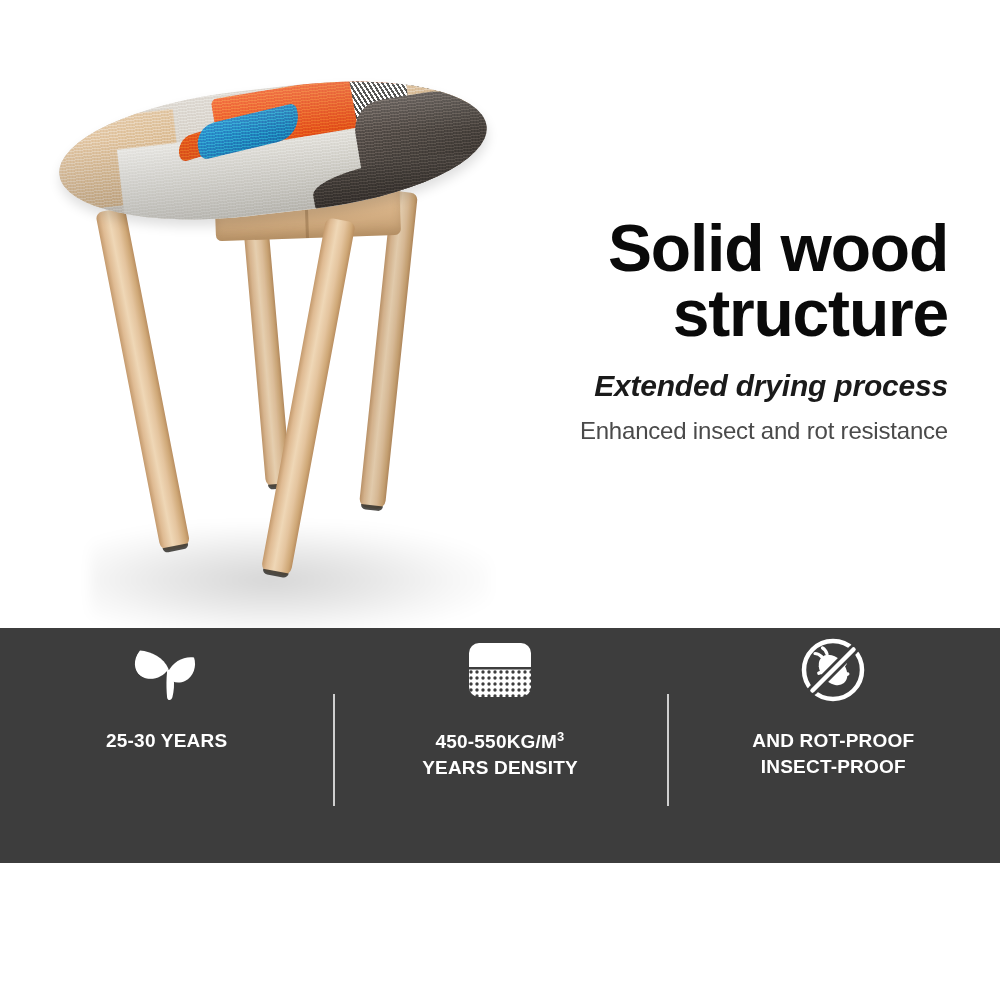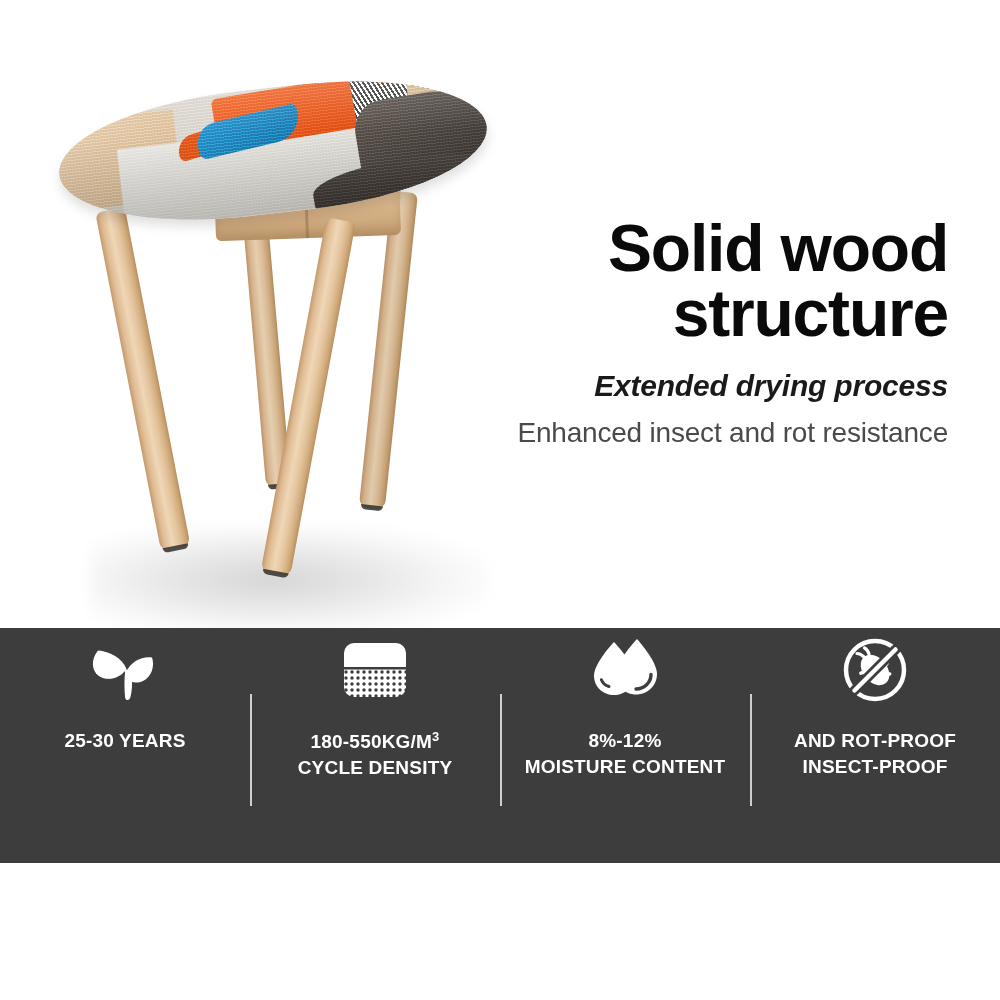--- a/index.html
+++ b/index.html
@@ -204,21 +204,21 @@
     margin: 22px 0 0 0;
     color: #1a1a1a;
     font-size: 30px;
     font-weight: bold;
     letter-spacing: -0.2px;
     font-style: italic;
   }
   .subcopy {
     margin: 14px 0 0 0;
     color: #4a4a4a;
-    font-size: 28px;
+    font-size: 24px;
     font-weight: normal;
     letter-spacing: -0.2px;
   }
 
   
   .feature-bar {
     position: absolute;
     left: 0;
     top: 628px;
     width: 1000px;
@@ -348,41 +348,25 @@
             <pattern id="dots" x="0" y="0" width="6" height="6" patternUnits="userSpaceOnUse">
               <circle cx="3" cy="3" r="1.7" fill="#3d3d3d"></circle>
             </pattern>
           </defs>
           <rect x="1" y="4" width="62" height="54" rx="10" ry="10" fill="#ffffff"></rect>
           <rect x="1" y="30" width="62" height="28" fill="url(#dots)"></rect>
           <rect x="1" y="28" width="62" height="2.5" fill="#3d3d3d"></rect>
         </svg>
       </div>
       <div class="feature-label">
-        <span class="lbl-line"><span>180-550KG/M</span><span class="sup">3</span></span>
-        <span class="lbl-line">CYCLE DENSITY</span>
-      </div>
-    </div>
-
-    <div class="feature">
-      <div class="feature-icon">
-        <svg width="72" height="64" viewBox="0 0 72 64" aria-hidden="true">
-          <g fill="#ffffff">
-            <path d="M25 4c0 0-20 21-20 33.5C5 49 13.9 57 25 57s20-8 20-19.5C45 25 25 4 25 4Z"></path>
-            <path d="M48 1c0 0-21 22-21 35C27 48 35.9 56.5 47 56.5S68 48 68 36C68 23 48 1 48 1Z"></path>
-          </g>
-          <path d="M62 36.5c0 8-6.8 14.5-15 14.5" fill="none" stroke="#3d3d3d" stroke-width="3.4" stroke-linecap="round"></path>
-          <path d="M20 48.5c-3.6-1.1-6.4-3.6-7.6-6.8" fill="none" stroke="#3d3d3d" stroke-width="3" stroke-linecap="round"></path>
-        </svg>
-      </div>
-      <div class="feature-label">
-        <span class="lbl-line">8%-12%</span>
-        <span class="lbl-line">MOISTURE CONTENT</span>
-      </div>
-    </div>
+        <span class="lbl-line"><span>450-550KG/M</span><span class="sup">3</span></span>
+        <span class="lbl-line">YEARS DENSITY</span>
+      </div>
+    </div>
+
 
     <div class="feature">
       <div class="feature-icon">
         <svg width="66" height="66" viewBox="0 0 66 66" aria-hidden="true">
           <circle cx="33" cy="33" r="29" fill="none" stroke="#ffffff" stroke-width="4.5"></circle>
           <g fill="#ffffff">
             <ellipse cx="33" cy="33" rx="12" ry="17" transform="rotate(-40 33 33)"></ellipse>
             <rect x="18" y="25" width="12" height="3.4" rx="1.7" transform="rotate(-40 24 27)"></rect>
             <rect x="17" y="33" width="12" height="3.4" rx="1.7" transform="rotate(-20 23 35)"></rect>
             <rect x="37" y="28" width="12" height="3.4" rx="1.7" transform="rotate(-55 43 30)"></rect>

